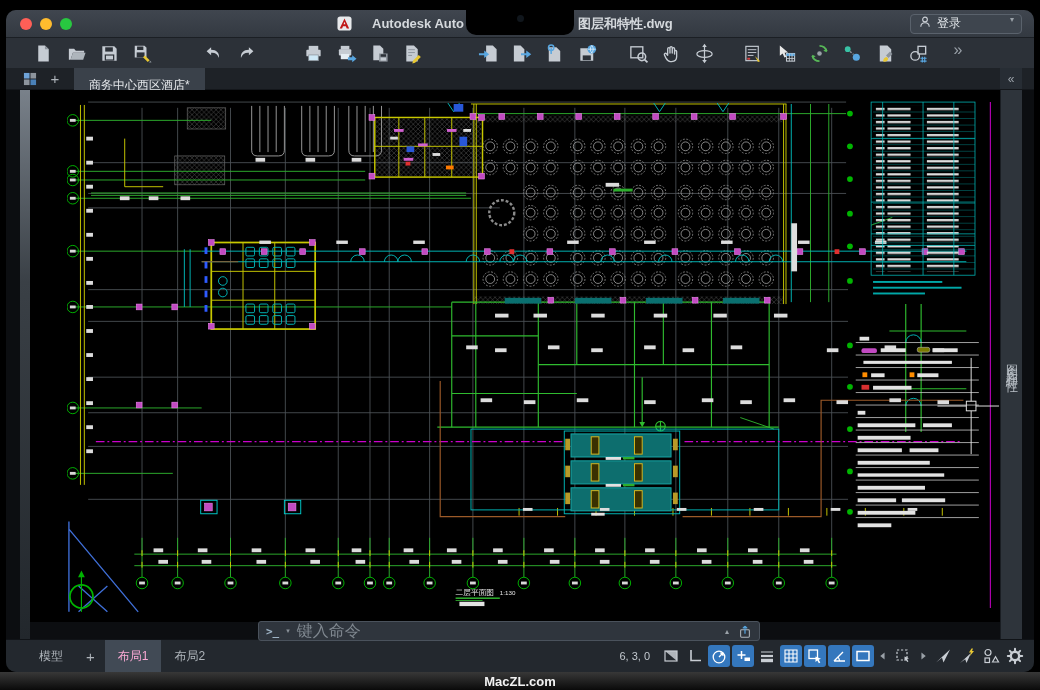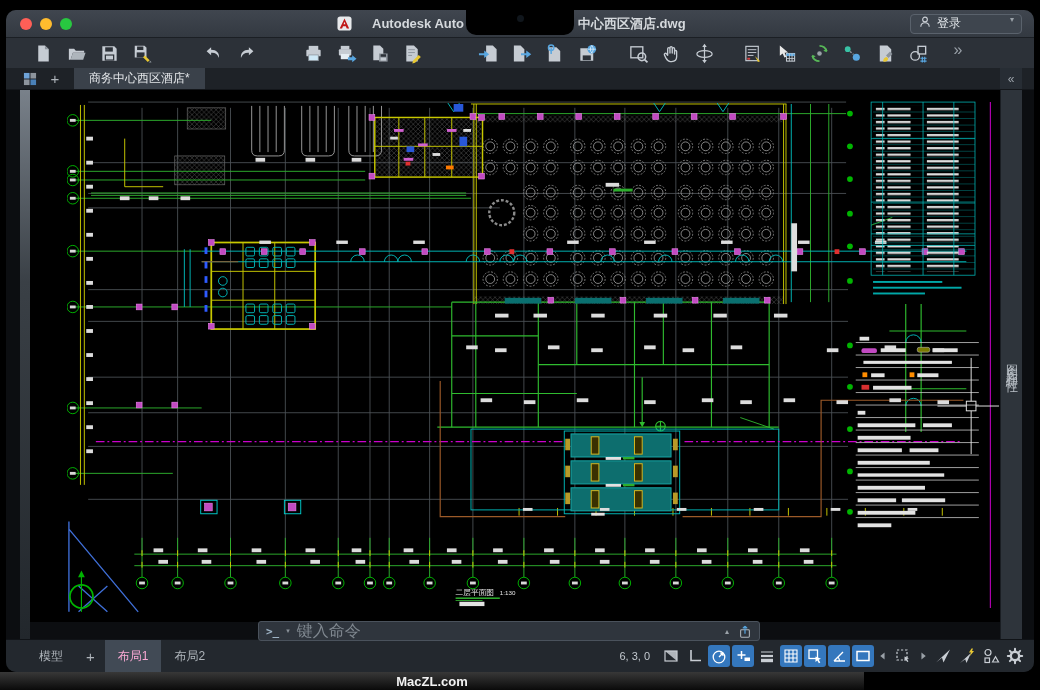--- a/index.html
+++ b/index.html
@@ -36,21 +36,21 @@
   .tbi { width:22px; height:22px; display:flex; align-items:center; justify-content:center; }
   .tbi svg { width:21px; height:21px; }
   .more { position:absolute; left:940px; top:3px; color:#99a0a8; font-size:16px; width:24px; text-align:center; }
 
   
   .tabbar { height:22px; flex:none; background:#1e2227; display:flex; align-items:stretch;
             border-bottom:1px solid #14171b; }
   .tb-grid { width:24px; margin-left:12px; display:flex; align-items:center; justify-content:center; }
   .tb-plus { width:26px; display:flex; align-items:center; justify-content:center;
              color:#aeb4ba; font-size:15px; }
-  .tab-active { background:#3a414a; color:#e4e7ea; font-size:12px; padding:4px 15px;
+  .tab-active { background:#3a414a; color:#e4e7ea; font-size:12px; padding:17px 15px;
                 display:flex; align-items:center; margin-left:6px; }
   .tb-collapse { margin-left:auto; margin-right:12px; width:22px; background:#272d34;
                  color:#9aa1a8; font-size:12px; display:flex; align-items:center; justify-content:center; }
 
   
   .main { flex:1; position:relative; background:#0c0e11; }
   .left-strip { position:absolute; left:14px; top:0; bottom:0; width:10px;
                 background:linear-gradient(#79818a 0%, #3a4046 35%, #22272c 100%); }
   .canvas { position:absolute; left:24px; top:0; width:970px; height:532px; background:#000;padding-left:37px; }
   .canvas svg { width:100%; height:100%; display:block; }
@@ -77,21 +77,21 @@
   .sb-plus { color:#aeb4ba; font-size:15px; padding:0 10px; display:flex; align-items:center; }
   .sb-right { position:absolute; right:8px; top:0; height:100%; display:flex; align-items:center; gap:2px; }
   .coords { color:#c3c9cf; font-size:11px; margin-right:8px; }
   .sbi { width:22px; height:22px; border-radius:3px; display:flex; align-items:center;
          justify-content:center; color:#c9ced4; }
   .sbi.on { background:#3477bd; color:#fff; }
   .sbi svg { width:18px; height:18px; }
   .sbi.narrow { width:14px; }
 
   
-  .footer { position:absolute; left:0; top:672px; width:864px; height:18px;
+  .footer { position:absolute; left:0; top:672px; width:1040px; height:18px;
             background:linear-gradient(#383838,#0a0a0a); display:flex; align-items:center;
             justify-content:center; color:#f2f2f2; font-size:13px; font-weight:700; }
 </style>
 </head>
 <body>
 
 <div class="window">
 
   <div class="titlebar">
     <div class="traffic">
@@ -102,21 +102,21 @@
     <div class="title-left">
       <svg width="15" height="15" viewBox="0 0 16 16">
         <rect x="0.5" y="0.5" width="15" height="15" rx="3" fill="#e8eaec"></rect>
         <path d="M8 2.6 L13 13.2 h-2.6 l-1-2.3 h-3 l-1 2.3 H2.9 Z M8 6.2 l-1 2.6 h2 Z" fill="#c01818"></path>
       </svg>
       <span>Autodesk Auto</span>
     </div>
     <div class="notch">
         <div class="cam"></div>
       </div>
-    <div class="title-right">中心西区酒店.dwg</div>
+    <div class="title-right">图层和特性.dwg</div>
     <div class="login">
       <svg width="14" height="14" viewBox="0 0 16 16">
         <circle cx="8" cy="5.2" r="2.7" fill="none" stroke="#c9ced4" stroke-width="1.3"></circle>
         <path d="M3.2 13.5 c0-3.1 2.1-4.7 4.8-4.7 s4.8 1.6 4.8 4.7" fill="none" stroke="#c9ced4" stroke-width="1.3"></path>
       </svg>
       <span>登录</span>
       <span class="caret">▾</span>
     </div>
   </div>
 

